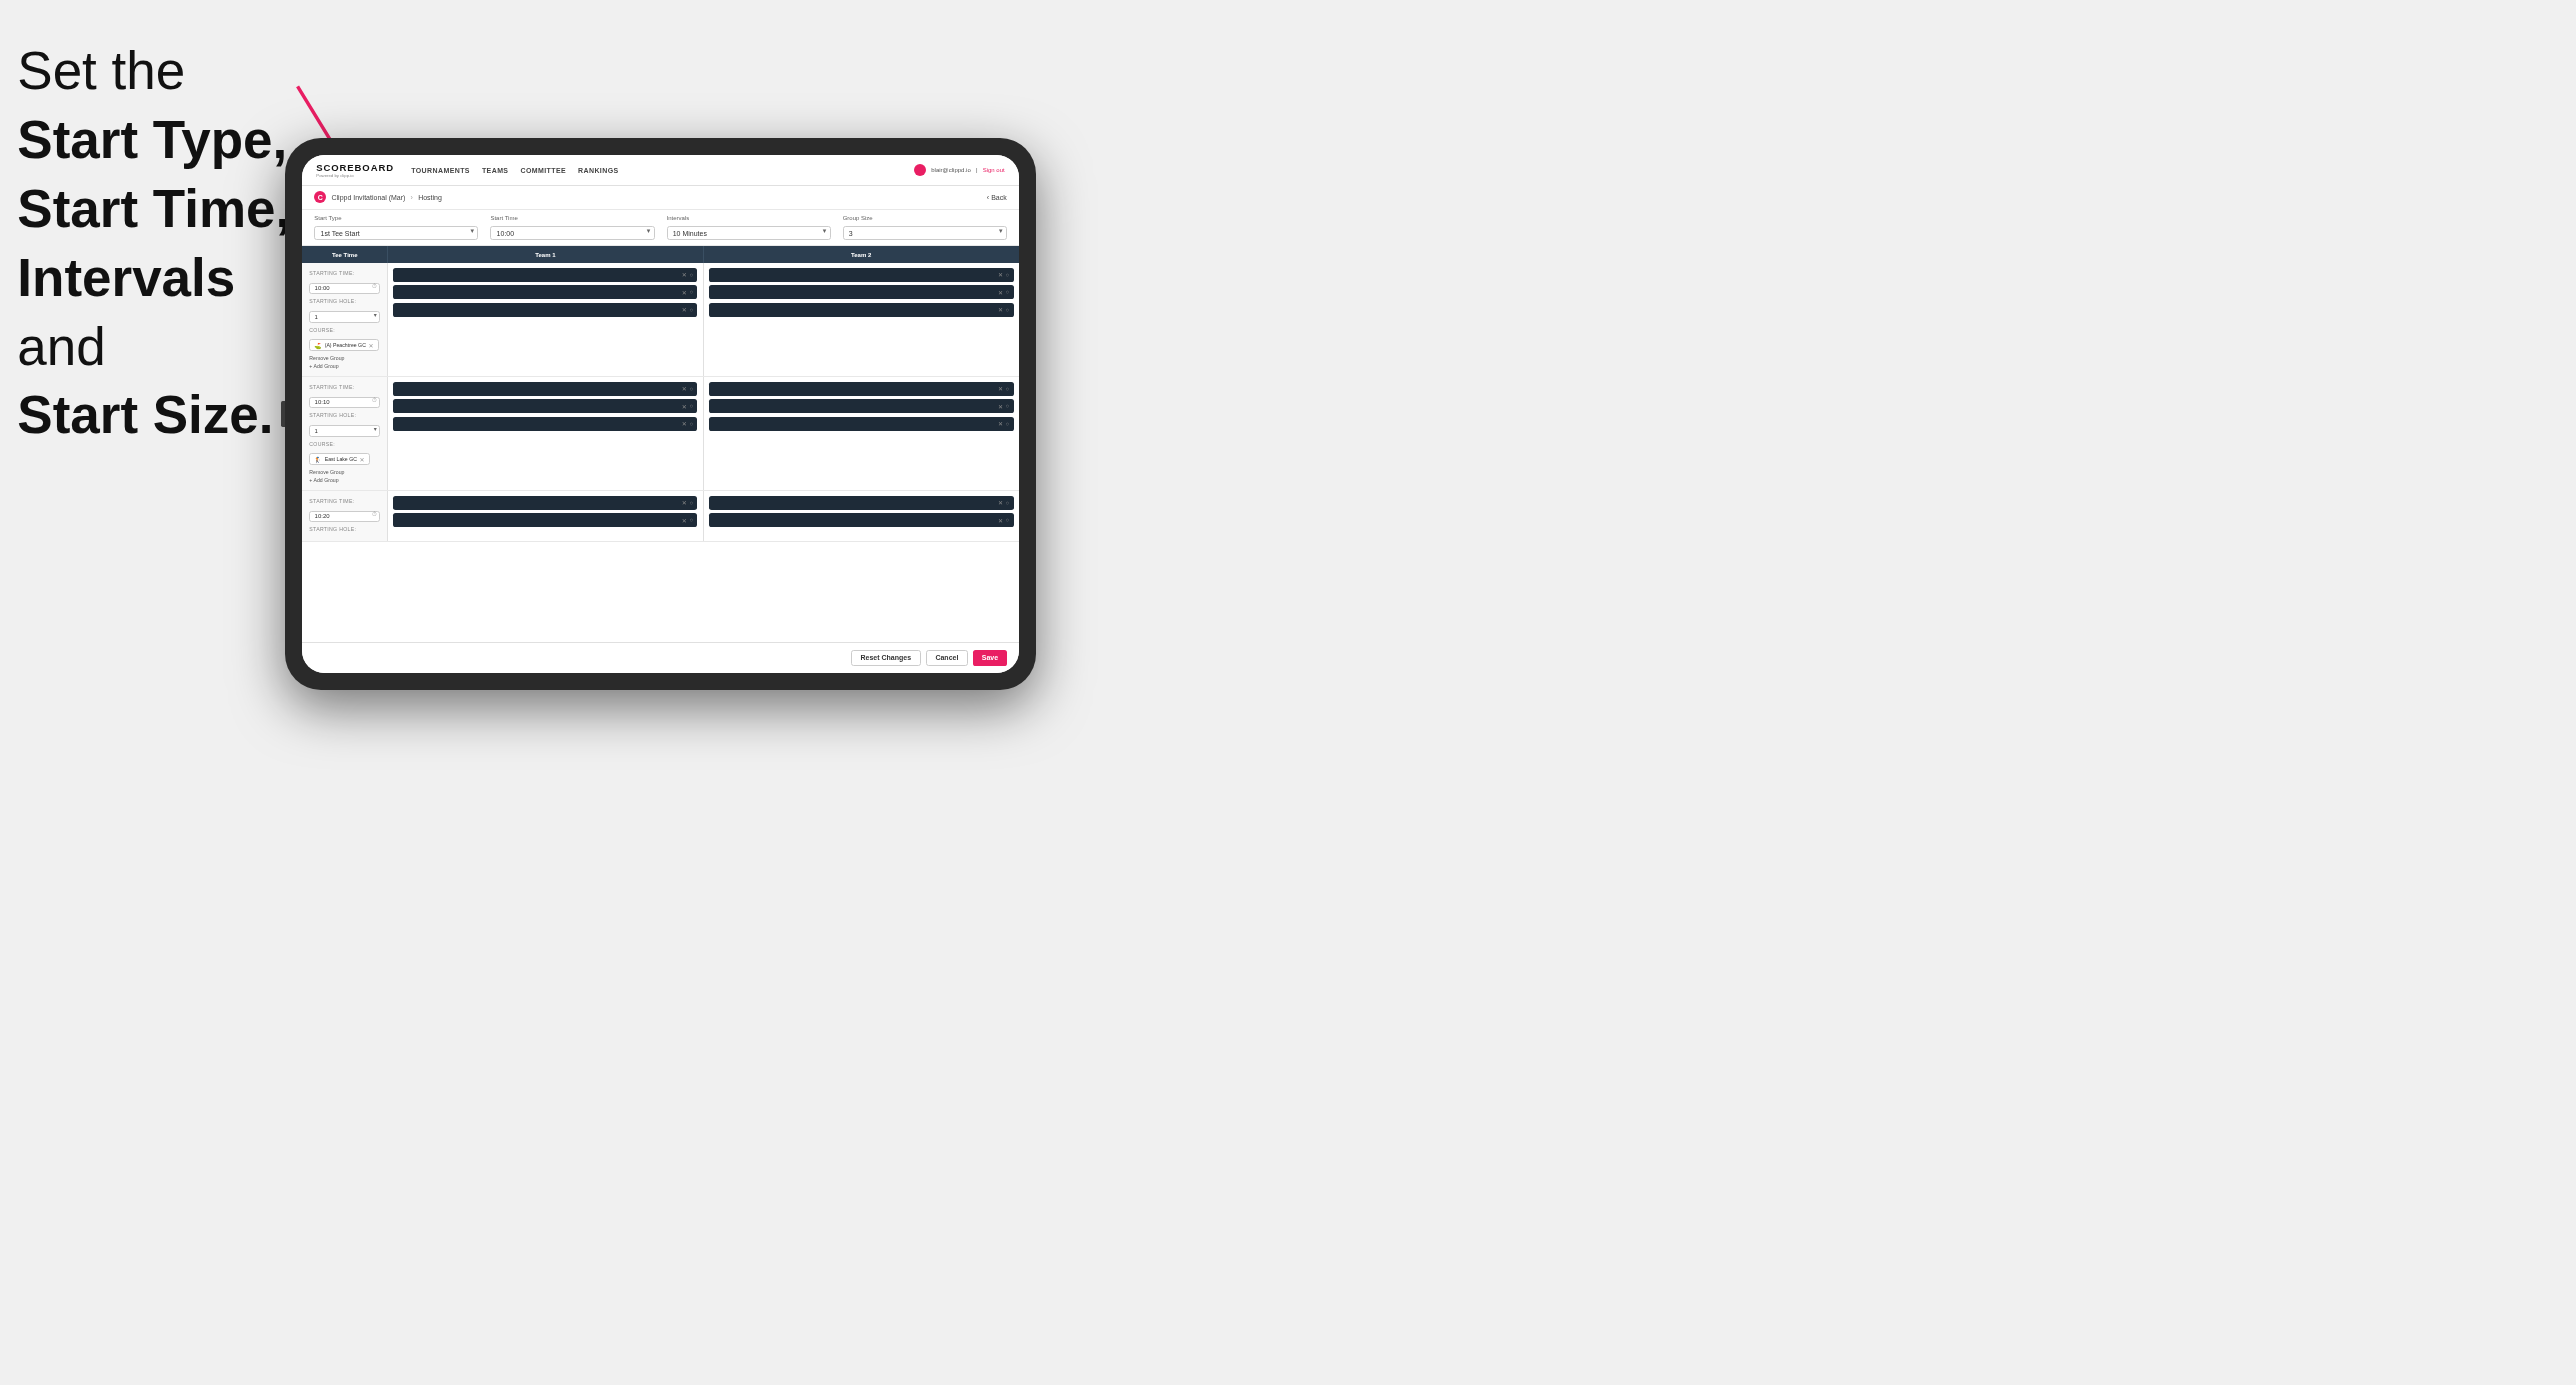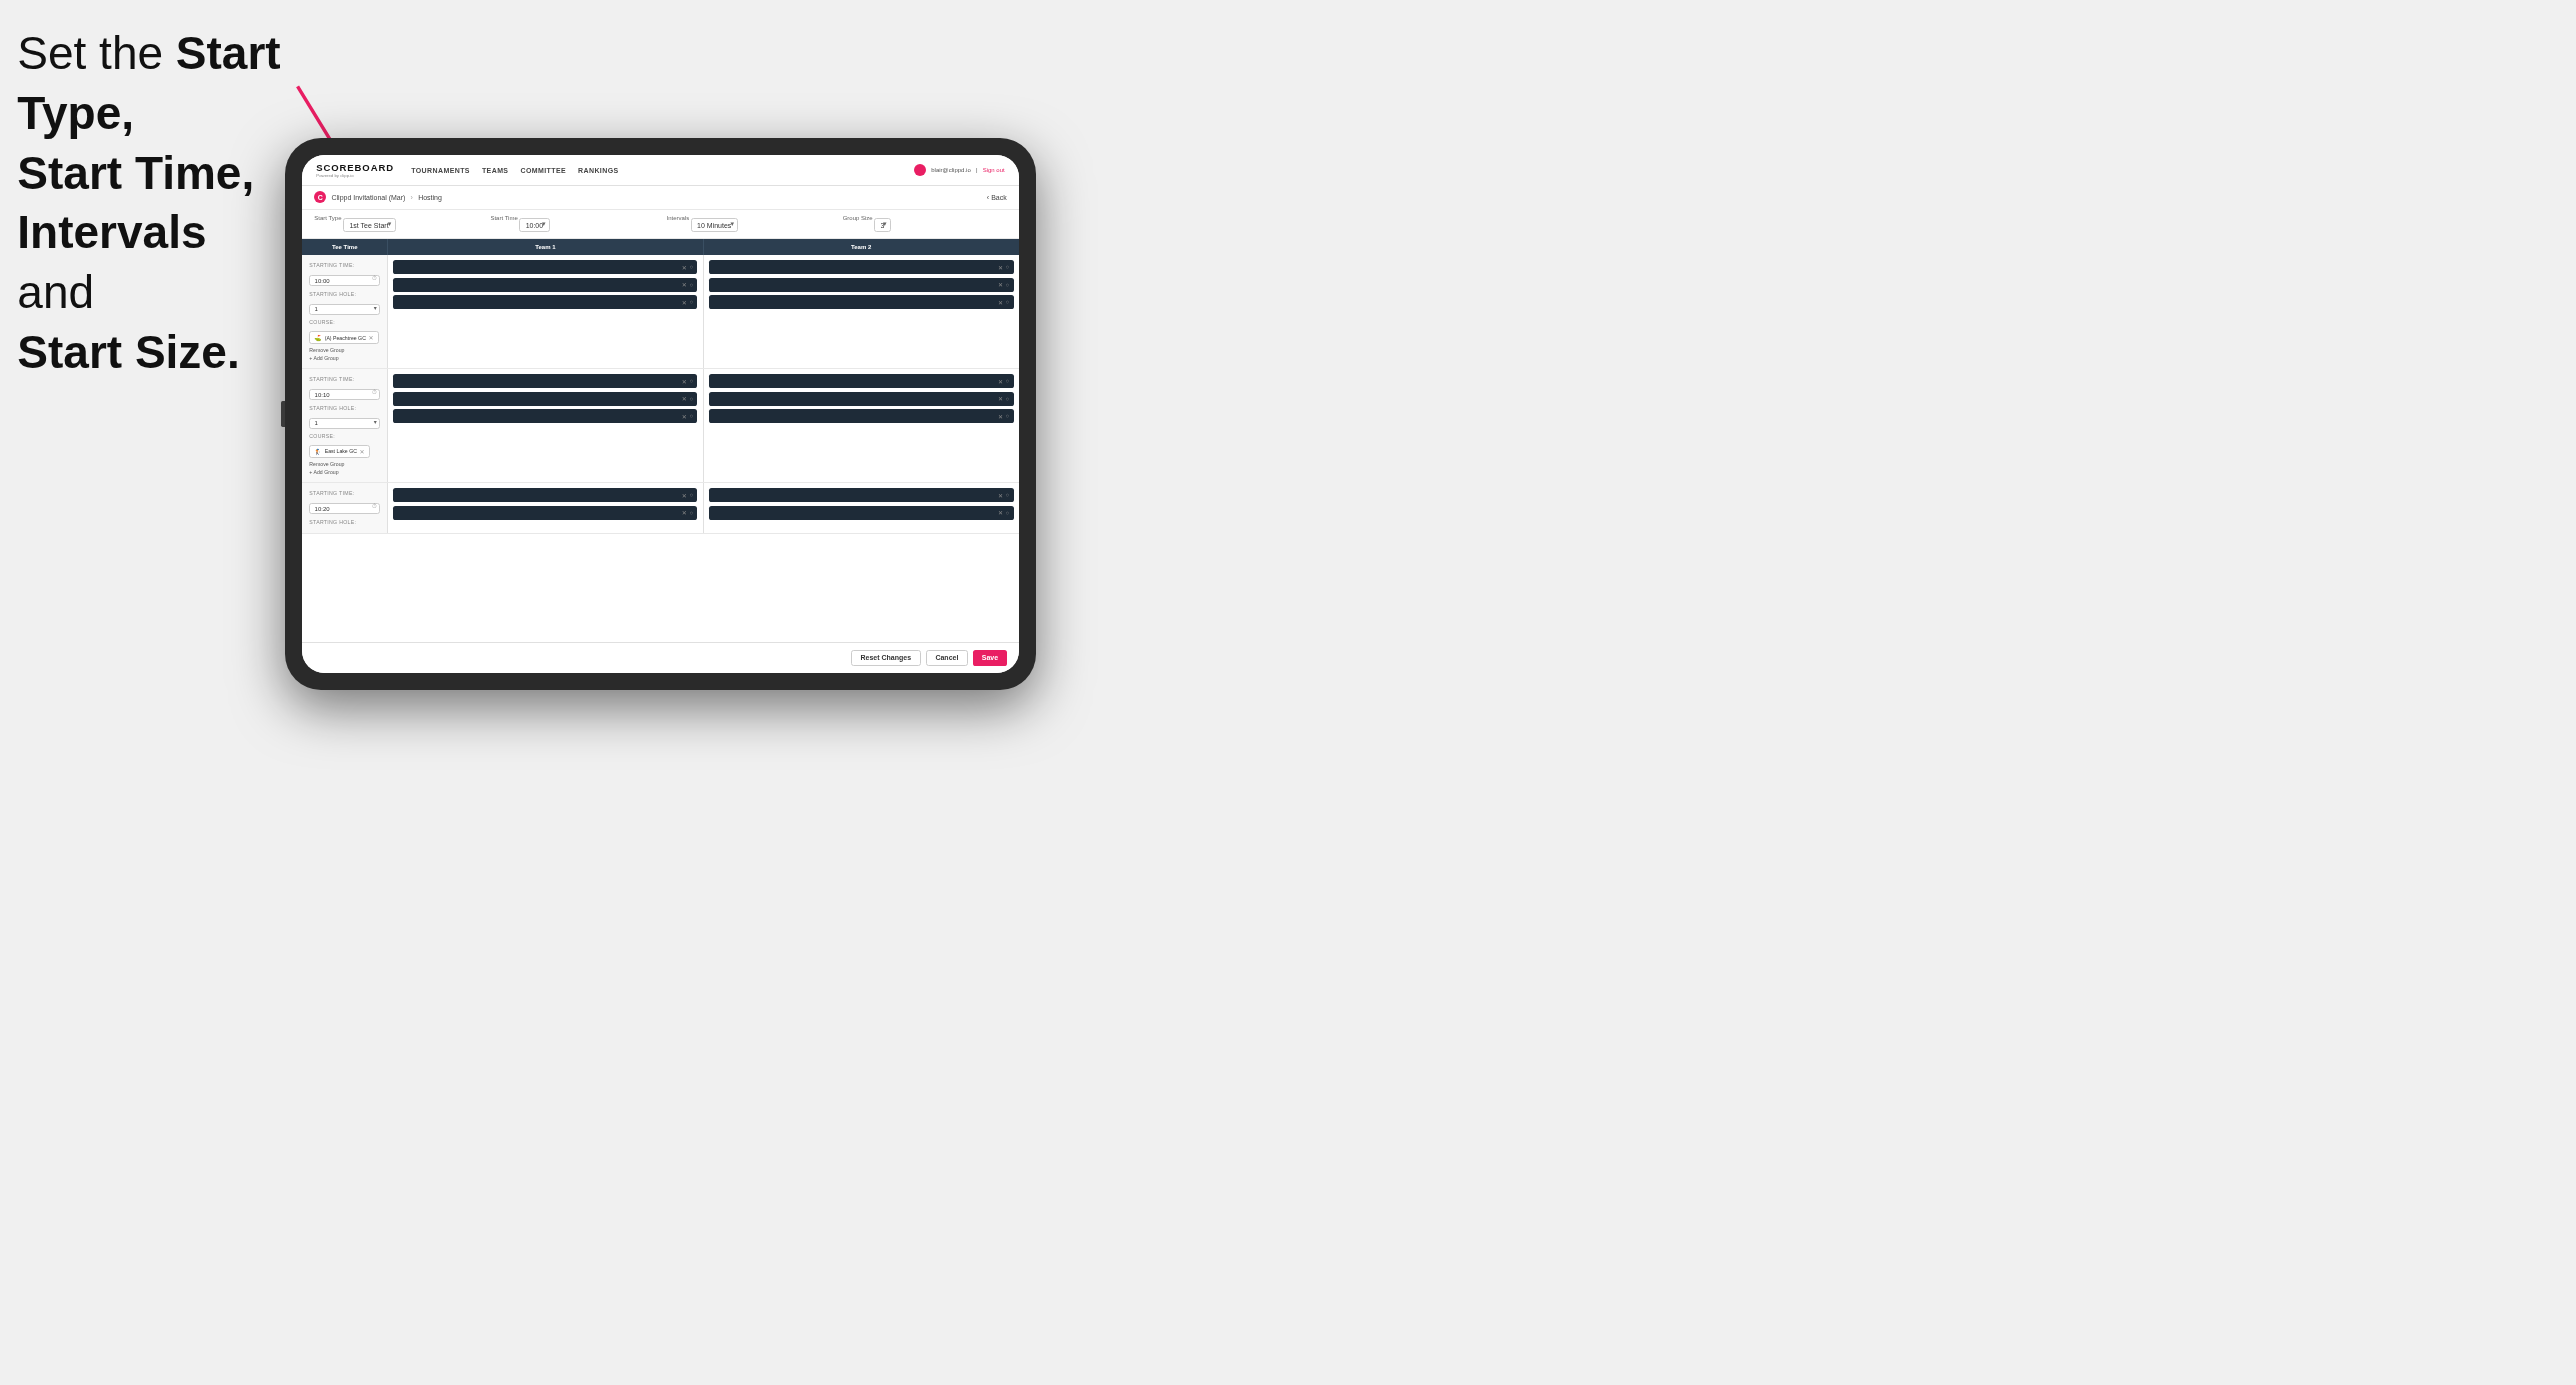--- a/index.html
+++ b/index.html
@@ -8,23 +8,23 @@
       font-family: -apple-system, BlinkMacSystemFont, 'Segoe UI', sans-serif;
       width: 2576px;
       height: 1386px;
       position: relative;
       overflow: hidden;
     }
 
     
     .instruction-text {
       position: absolute;
-      top: 24px;
+      top: 37px;
       left: 17.3px;
-      font-size: 46px;
+      font-size: 53px;
       line-height: 1.3;
       color: #111;
       width: 276px;
     }
     .instruction-text strong {
       font-weight: 900;
     }
 
     
     .arrow-container {
@@ -166,21 +166,21 @@
       display: flex;
       padding: 5.2px 12px;
       gap: 12px;
       border-bottom: 0.9px solid #e8e8e8;
       background: #fff;
       flex-shrink: 0;
       align-items: flex-end;
     }
     .config-group {
       display: flex;
-      flex-direction: row;
+      flex-direction: column;
       gap: 1.7px;
       flex: 1;
     }
     .config-label {
       font-size: 6px;
       color: #666;
     }
     .config-select {
       border: 0.9px solid #ccc;
       border-radius: 2.6px;

